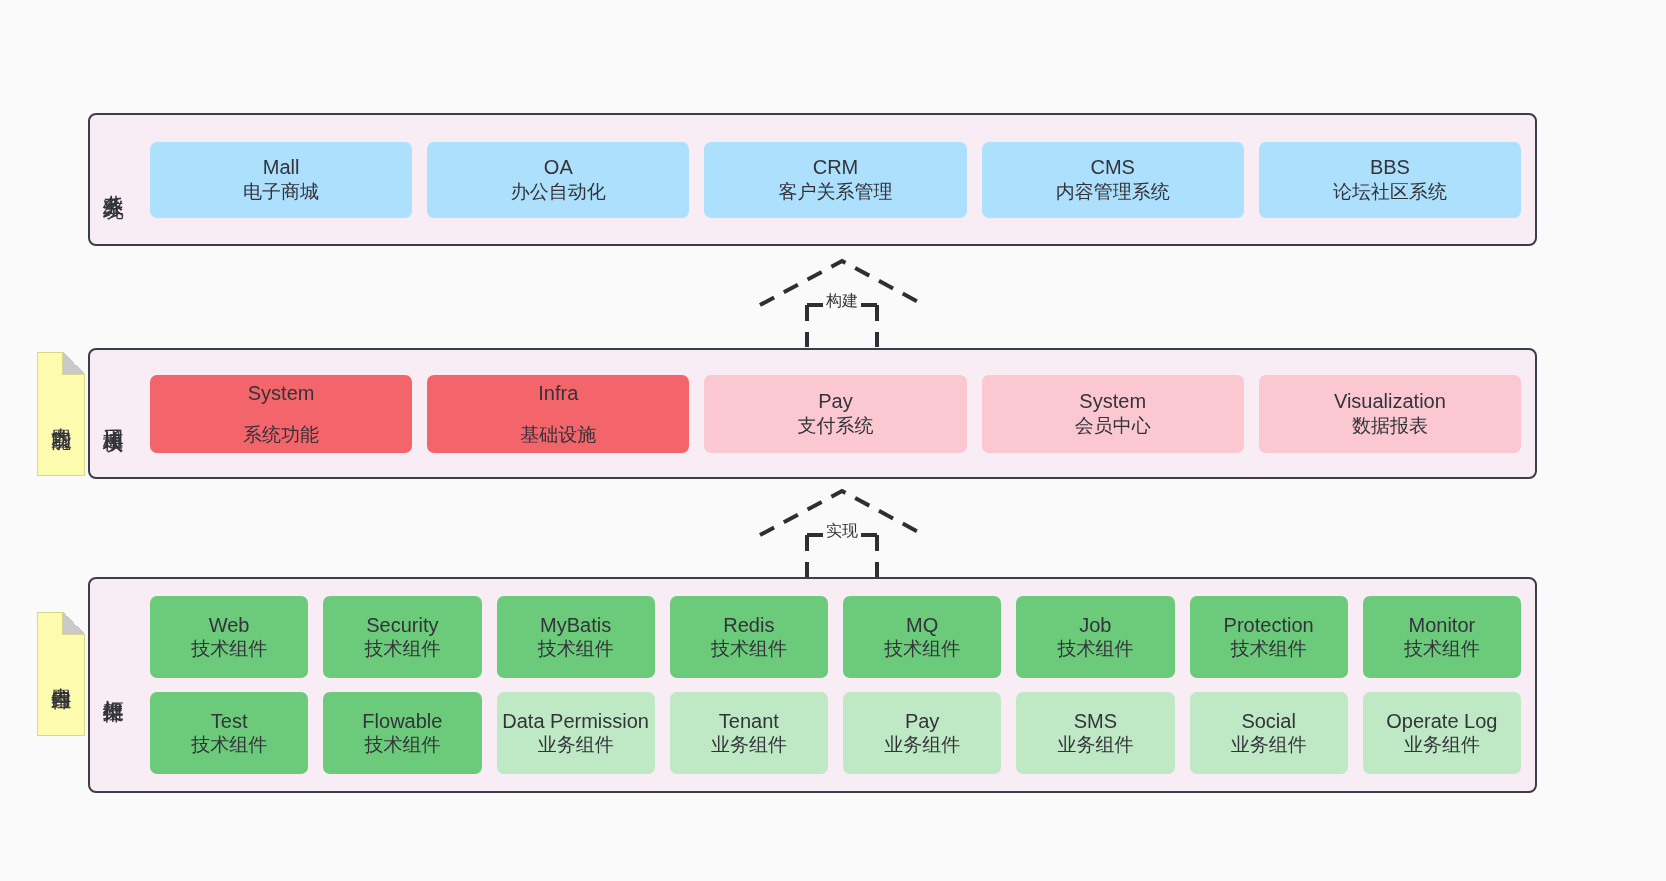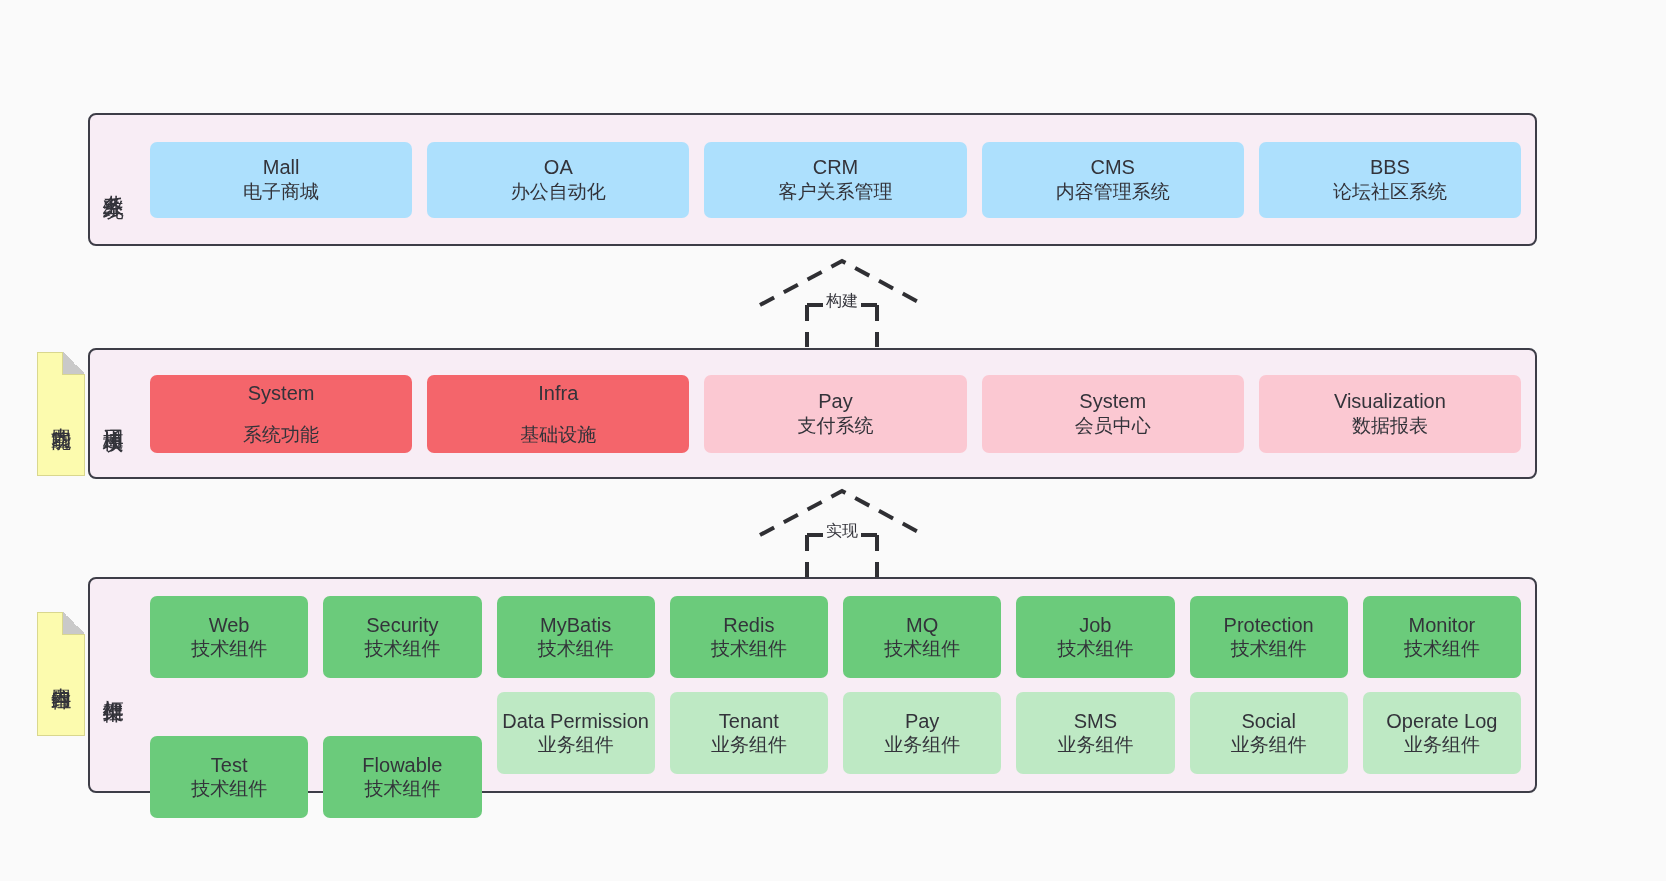--- a/index.html
+++ b/index.html
@@ -70,21 +70,21 @@
   }
   .card .t2 {
     font-size: 19px;
     line-height: 1.25;
   }
 
   
   .c-blue        { background: #ade0fd; }
   .c-red         { background: #f4656b; justify-content: space-between; }
   .c-pink        { background: #fbc8d2; }
-  .c-green       { background: #6bcb7b; margin-top: 44px; }
+  .c-green       { background: #6bcb7b; }
   .c-lightgreen  { background: #bee9c4; }
 
   
   #layer-business  { left: 88px;  top: 113px; width: 1449px; height: 133px; }
   #layer-business .card { height: 76px; }
 
   #layer-modules   { left: 88px;  top: 348px; width: 1449px; height: 131px; }
   #layer-modules .card { height: 78px; }
 
   #layer-framework { left: 88px;  top: 577px; width: 1449px; height: 216px; }

